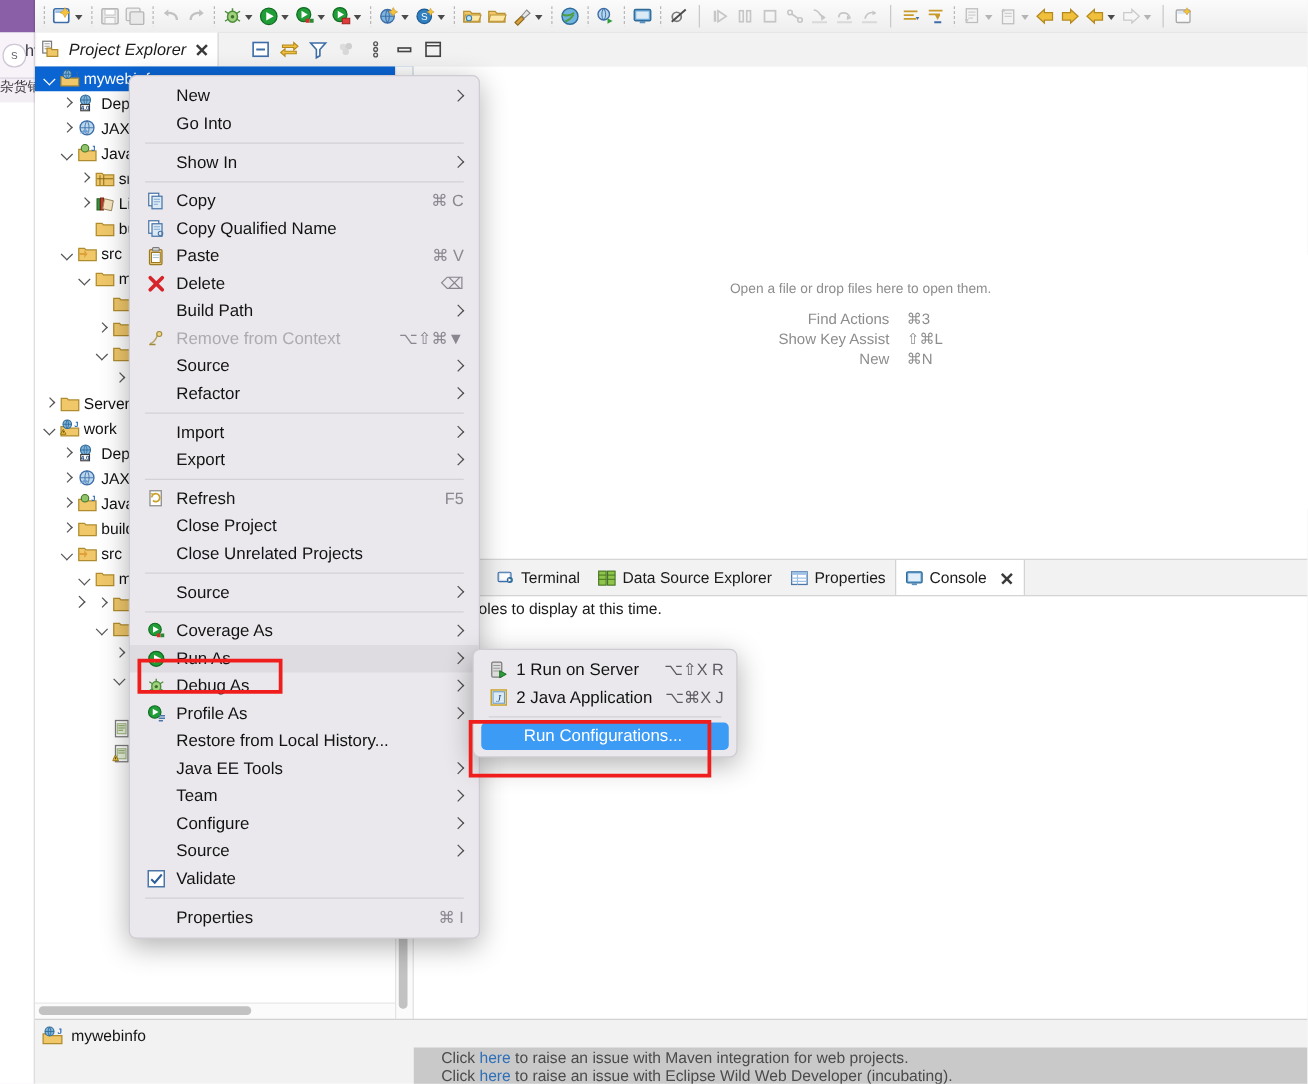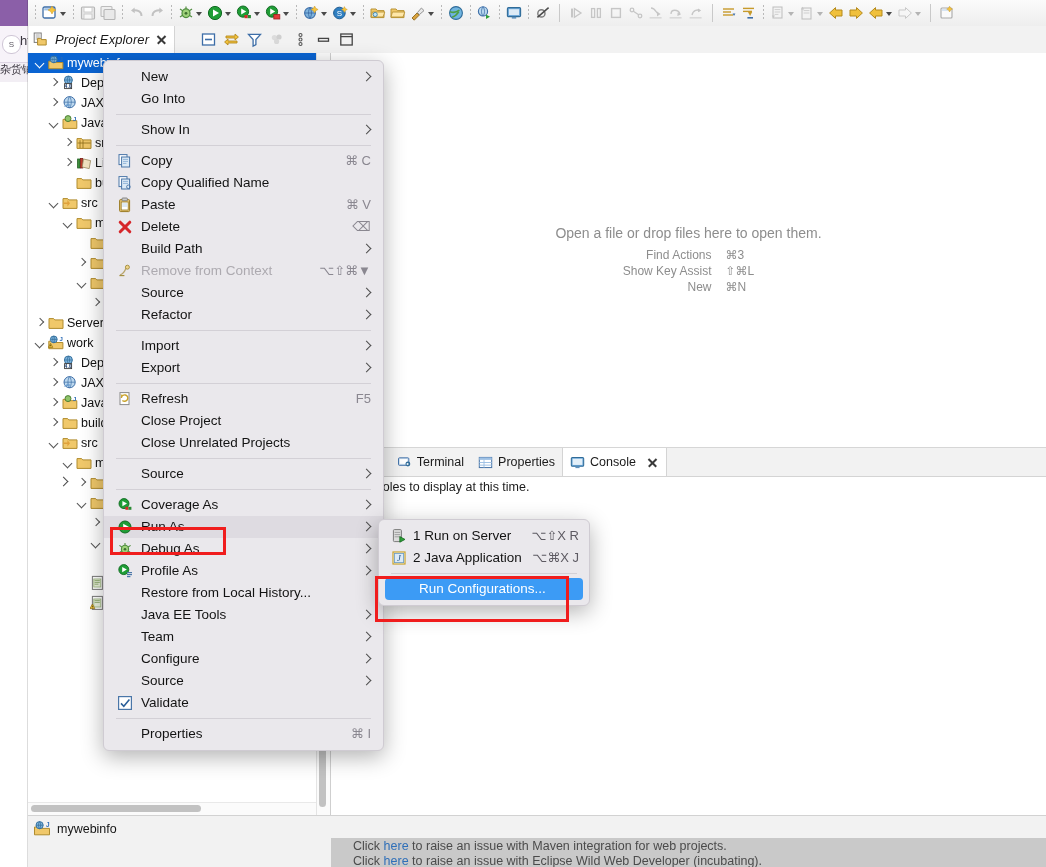--- a/index.html
+++ b/index.html
@@ -75,21 +75,21 @@
   #tree-hscroll{position:absolute;left:0;top:802px;width:288px;height:13px;background:#fbfbfb;border-top:1px solid #e9e9e9;}
   #tree-hthumb{position:absolute;left:3px;top:805px;width:170px;height:7px;border-radius:4px;background:#c2c2c2;}
 
   
   #statusbar{position:absolute;left:0;top:815px;width:1018px;height:26px;background:#f2f2f2;
       border-top:1px solid #d2d2d2;display:flex;align-items:center;}
   #statusbar .sb-label{font-size:12.5px;color:#141414;margin-left:6px;}
 
   
   #editor{position:absolute;left:303px;top:53px;width:715px;height:394px;background:#ffffff;}
-  #editor-hint{position:absolute;left:0;right:0;top:172px;text-align:center;font-size:14px;color:#8d8d8d;}
+  #editor-hint{position:absolute;left:0;right:0;top:172px;text-align:center;font-size:11px;color:#8d8d8d;}
   #editor-keys{position:absolute;left:0;right:0;top:194px;display:flex;justify-content:center;}
   #editor-keys table{border-collapse:collapse;font-size:12px;color:#8d8d8d;}
   #editor-keys td{padding:1px 0;}
   #editor-keys td.k{text-align:right;padding-right:14px;}
   #editor-keys td.v{text-align:left;}
 
   
   #bottom{position:absolute;left:303px;top:447px;width:715px;height:368px;background:#ffffff;border-top:1px solid #d6d6d6;}
   #btabs{position:absolute;left:0;top:0;width:715px;height:28px;background:#f2f2f2;border-bottom:1px solid #d4d4d4;
       display:flex;align-items:center;}
@@ -901,20 +901,35 @@
         <div class="btab">
           <span class="btabico">
             <svg style="position:absolute;left:0;top:0;width:15px;height:15px" viewBox="0 0 16 16">
               <rect x="1.6" y="3" width="11" height="8" rx="1" fill="#cfe0f0" stroke="#3d6ea8" stroke-width="1"></rect>
               <rect x="3" y="4.4" width="8" height="5" fill="#ffffff"></rect>
               <circle cx="11.6" cy="9.6" r="2.6" fill="#2f6b98"></circle>
               <path d="M10.4 8.2 l2.6 1.4 -2.6 1.4z" fill="#ffffff"></path>
             </svg>
           </span>
           <span>Terminal</span>
+        </div>
+        <div class="btab">
+          <span class="btabico">
+            <svg style="position:absolute;left:0;top:0;width:15px;height:15px" viewBox="0 0 16 16">
+              <rect x="1" y="2" width="6.4" height="12" fill="#8fc44a" stroke="#3f6f1c" stroke-width="0.9"></rect>
+              <rect x="8.6" y="2" width="6.4" height="12" fill="#8fc44a" stroke="#3f6f1c" stroke-width="0.9"></rect>
+              <g stroke="#3f6f1c" stroke-width="0.8">
+                <line x1="1" y1="5.4" x2="7.4" y2="5.4"></line>
+                <line x1="1" y1="9" x2="7.4" y2="9"></line>
+                <line x1="8.6" y1="5.4" x2="15" y2="5.4"></line>
+                <line x1="8.6" y1="9" x2="15" y2="9"></line>
+              </g>
+            </svg>
+          </span>
+          <span>Data Source Explorer</span>
         </div>
         <div class="btab">
           <span class="btabico">
             <svg style="position:absolute;left:0;top:0;width:15px;height:15px" viewBox="0 0 16 16">
               <rect x="1.4" y="2.6" width="13.2" height="10.8" fill="#ffffff" stroke="#4a76a8" stroke-width="1.1"></rect>
               <rect x="1.4" y="2.6" width="13.2" height="2.6" fill="#9dc0e4"></rect>
               <g stroke="#9dc0e4" stroke-width="1">
                 <line x1="1.4" y1="8" x2="14.6" y2="8"></line>
                 <line x1="1.4" y1="10.8" x2="14.6" y2="10.8"></line>
                 <line x1="6.4" y1="5.2" x2="6.4" y2="13.4"></line>

